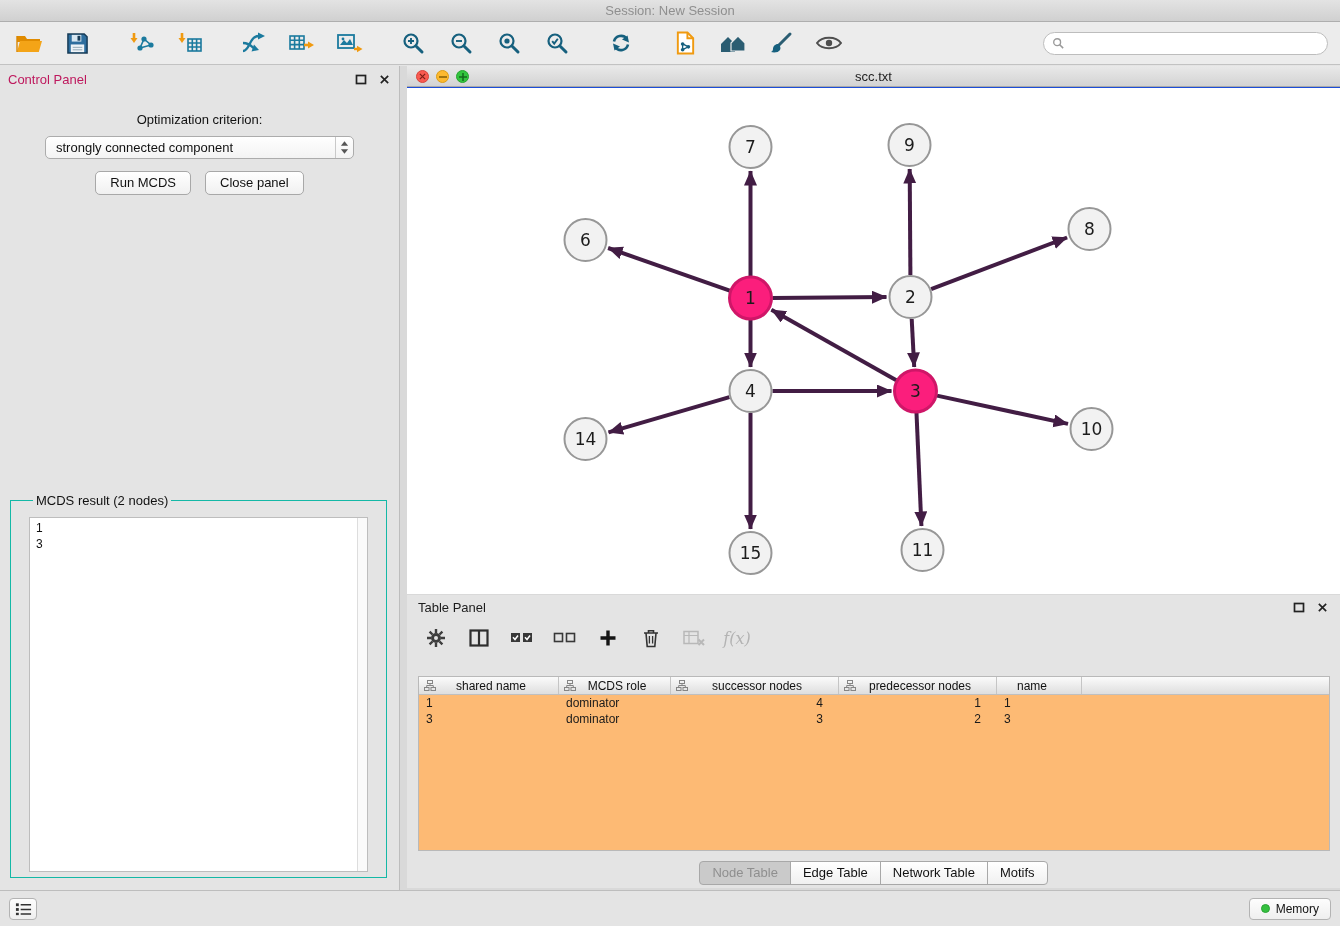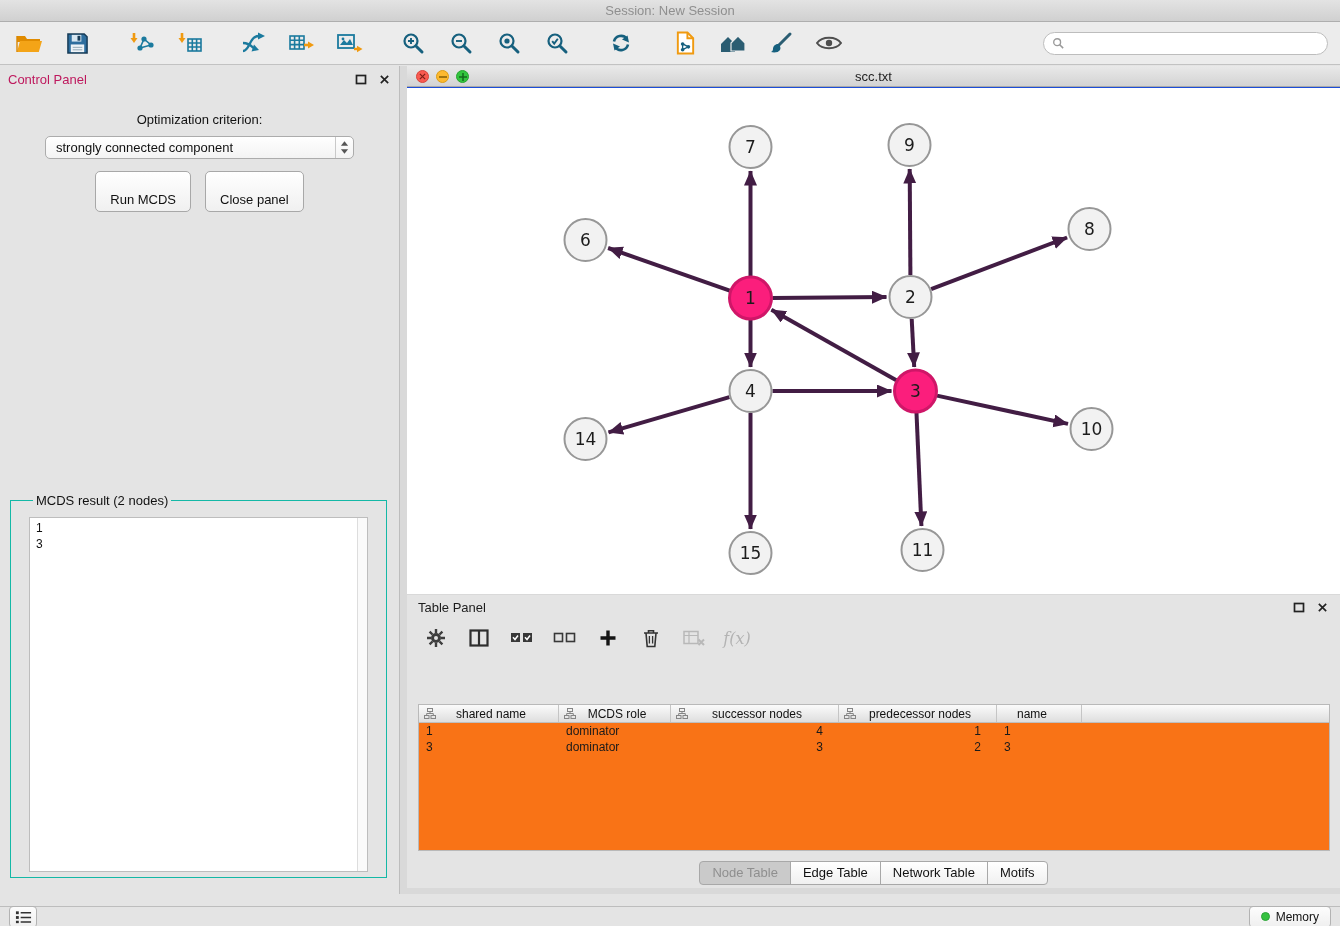--- a/index.html
+++ b/index.html
@@ -37,21 +37,21 @@
   .seg .segbtn:first-child { border-radius:4px 0 0 4px; margin-left:0; }
   .seg .segbtn:last-child { border-radius:0 4px 4px 0; }
   .seg .segbtn.active { background:#cacaca; color:#8f8f8f; }
   .opt-label { text-align:center; font-size:13px; color:#111; margin-top:20px; }
   .dropdown { margin:9px 45px 0; height:23px; background:linear-gradient(#ffffff,#f3f3f3);
               border:1px solid #acacac; border-radius:5px; display:flex; align-items:center; padding-left:10px; }
   .dd-value { flex:1; font-size:13px; color:#111; white-space:nowrap; overflow:hidden; }
   .dd-stepper { width:18px; height:100%; display:flex; align-items:center; justify-content:center;
                 border-left:1px solid #c9c9c9; }
   .cp-buttons { display:flex; justify-content:center; gap:14px; margin-top:12px; }
-  .btn { font-family:inherit; font-size:13px; color:#111; padding:20px 14px 4px;
+  .btn { font-family:inherit; font-size:13px; color:#111; padding:3px 14px 4px;
          background:linear-gradient(#ffffff,#f0f0f0); border:1px solid #a8a8a8; border-radius:5px; cursor:default; }
   .result-box { position:absolute; left:10px; right:12px; top:427px; bottom:16px;
                 border:1px solid #14b8a6; padding:9px 18px 5px; background:#e4e4e4; }
   .result-box legend { font-size:13px; color:#111; padding:0 3px; margin-left:4px; }
   .result-inner { position:relative; width:100%; height:100%; background:#ffffff; border:1px solid #bdbdbd; overflow:hidden; }
   .result-lines { padding:2px 6px; font-size:12px; line-height:16px; color:#111; }
   .scroll-track { position:absolute; top:0; right:0; bottom:0; width:10px; background:#fafafa; border-left:1px solid #dddddd; }
 
   
   .right { position:absolute; left:407px; right:0; top:0; bottom:0; background:#d9d9d9; }
@@ -68,38 +68,38 @@
   .nv-canvas { position:absolute; top:22px; left:0; right:0; bottom:0; background:#ffffff; }
 
   .table-panel { position:absolute; top:529px; left:0; right:0; bottom:6px; background:#e4e4e4; }
   .tp-header { height:24px; display:flex; align-items:center; padding:12px 11px;gap:21px; }
   .tp-title { font-size:13px; color:#1d1d1d; }
   .tp-toolbar { height:38px; display:flex; align-items:center; gap:13px; padding:0 14px; }
   .tt-btn { width:30px; height:28px; display:flex; align-items:center; justify-content:center; cursor:default; }
   .fx-label { font-family:"DejaVu Serif", serif; font-style:italic; font-size:16px; color:#b3b3b3; }
 
   .table-wrap { position:absolute; left:11px; right:10px; top:81px; bottom:37px;
-                background:#f97316; border:1px solid #b9b9b9; overflow:hidden;margin-top:28px;
+                background:#fdba74; border:1px solid #b9b9b9; overflow:hidden;
                 --cols:140px 112px 168px 158px 85px; }
   .t-header { display:grid; grid-template-columns:var(--cols) 1fr; height:18px;
               background:linear-gradient(#fbfbfb,#dedede); border-bottom:1px solid #bfbfbf; }
   .t-hcell { position:relative; display:flex; align-items:center; border-right:1px solid #c5c5c5;
              font-size:12px; color:#111; padding:0 2px; }
   .t-hcell .sort-icon { margin:0 4px 0 3px; display:flex; }
   .t-hcell .t-hlabel { flex:1; text-align:center; padding-right:14px; white-space:nowrap; overflow:hidden; }
   .t-hcell.filler { border-right:none; }
   .t-body { }
   .t-row { display:grid; grid-template-columns:var(--cols) 1fr; height:16px; }
   .t-cell { font-size:12px; color:#1a1a1a; line-height:16px; padding-left:7px; white-space:nowrap; overflow:hidden; }
   .t-cell.num { text-align:right; padding-right:16px; padding-left:0; }
 
   .tp-tabs { position:absolute; bottom:3px; left:0; right:0; display:flex; justify-content:center; }
 
   
-  .statusbar { position:absolute; bottom:0; left:0; right:0; height:20px; background:#e4e4e4;
+  .statusbar { position:absolute; bottom:0; left:0; right:0; height:36px; background:#e4e4e4;
                border-top:1px solid #bdbdbd; display:flex; align-items:center; padding:0 9px; }
   .sb-btn { width:28px; height:22px; background:linear-gradient(#fdfdfd,#efefef); border:1px solid #b3b3b3;
             border-radius:4px; display:flex; align-items:center; justify-content:center; cursor:default; }
   .memory-btn { margin-left:auto; height:22px; display:flex; align-items:center; gap:6px; padding:0 11px;
                 background:linear-gradient(#fdfdfd,#efefef); border:1px solid #b3b3b3; border-radius:4px;
                 font-size:12px; color:#111; cursor:default; }
   .mem-dot { width:9px; height:9px; border-radius:50%; background:#35c13f; border:1px solid #2aa336; }
 </style>
 </head>
 <body>

